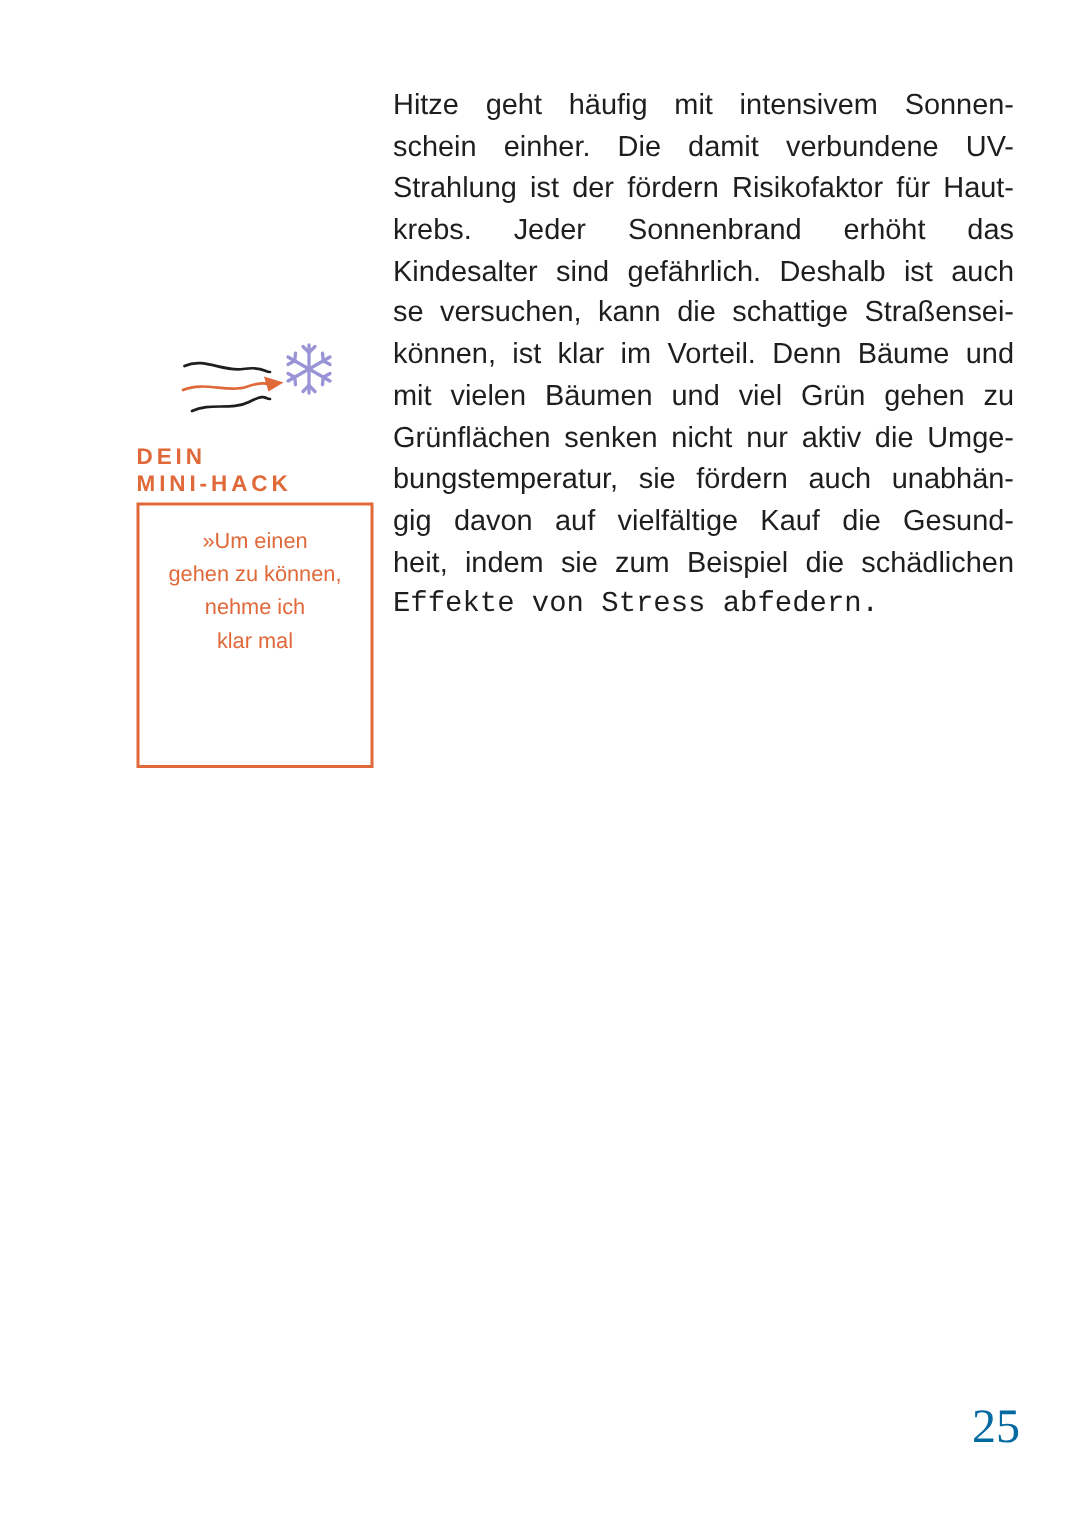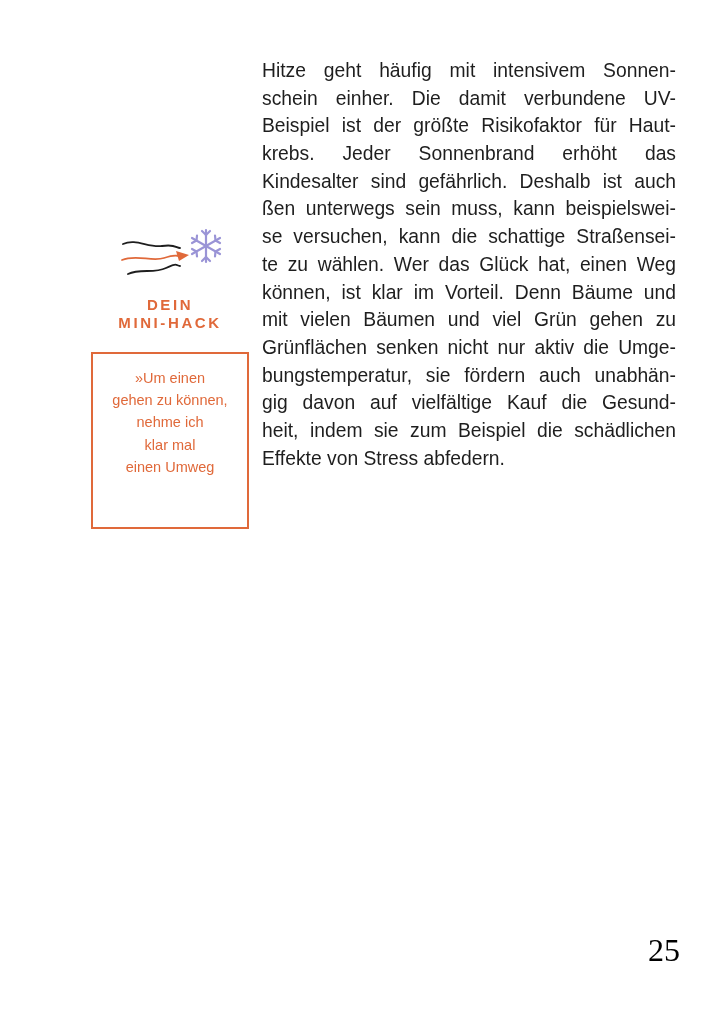--- a/index.html
+++ b/index.html
@@ -30,30 +30,29 @@
       position: relative;
       width: 158px;
       height: 62px;
     }
     .icon-wrap svg {
       position: absolute;
       left: 27px;
       top: 0;
     }
     .hack-title {
-      text-align: center;
       color: #e0693a;
       font-weight: bold;
       font-size: 15px;
       letter-spacing: 2.6px;
       line-height: 18px;
       margin-top: 8px;
     }
     .quote-box {
-      margin-top: 20px;
+      margin-top: 3px;
       border: 2px solid #e0693a;
       box-sizing: border-box;
       width: 158px;
       height: 177px;
       padding: 13px 4px 0 4px;
       text-align: center;
       color: #e0693a;
       font-size: 14.5px;
       line-height: 22.2px;
     }
@@ -71,29 +70,30 @@
     }
     .body-text .line {
       display: block;
       text-align: justify;
       text-align-last: justify;
       white-space: nowrap;
       height: 27.7px;
     }
     .body-text .line.last {
       text-align-last: left;
+      font-family: Liberation Mono, monospace;
     }
     .page-number {
       position: absolute;
       left: 640px;
       top: 932px;
       width: 40px;
       font-family: "Liberation Serif", "DejaVu Serif", serif;
       font-size: 32px;
-      color: #000000;
+      color: #0369a1;
       text-align: right;
     }
   </style>
 </head>
 <body>
 
 <div class="page">
 
   <div class="sidebar">
     <div class="icon-wrap">
@@ -129,33 +129,30 @@
     <div class="hack-title">
       <div>DEIN</div>
       <div>MINI-HACK</div>
     </div>
 
     <div class="quote-box">
       <span class="ql">»Um einen</span>
       <span class="ql">gehen zu können,</span>
       <span class="ql">nehme ich</span>
       <span class="ql">klar mal</span>
-      <span class="ql">einen Umweg</span>
     </div>
   </div>
 
   <div class="body-text">
     <span class="line">Hitze geht häufig mit intensivem Sonnen-</span>
     <span class="line">schein einher. Die damit verbundene UV-</span>
-    <span class="line">Beispiel ist der größte Risikofaktor für Haut-</span>
+    <span class="line">Strahlung ist der fördern Risikofaktor für Haut-</span>
     <span class="line">krebs. Jeder Sonnenbrand erhöht das</span>
     <span class="line">Kindesalter sind gefährlich. Deshalb ist auch</span>
-    <span class="line">ßen unterwegs sein muss, kann beispielswei-</span>
     <span class="line">se versuchen, kann die schattige Straßensei-</span>
-    <span class="line">te zu wählen. Wer das Glück hat, einen Weg</span>
     <span class="line">können, ist klar im Vorteil. Denn Bäume und</span>
     <span class="line">mit vielen Bäumen und viel Grün gehen zu</span>
     <span class="line">Grünflächen senken nicht nur aktiv die Umge-</span>
     <span class="line">bungstemperatur, sie fördern auch unabhän-</span>
     <span class="line">gig davon auf vielfältige Kauf die Gesund-</span>
     <span class="line">heit, indem sie zum Beispiel die schädlichen</span>
     <span class="line last">Effekte von Stress abfedern.</span>
   </div>
 
   <div class="page-number">25</div>

